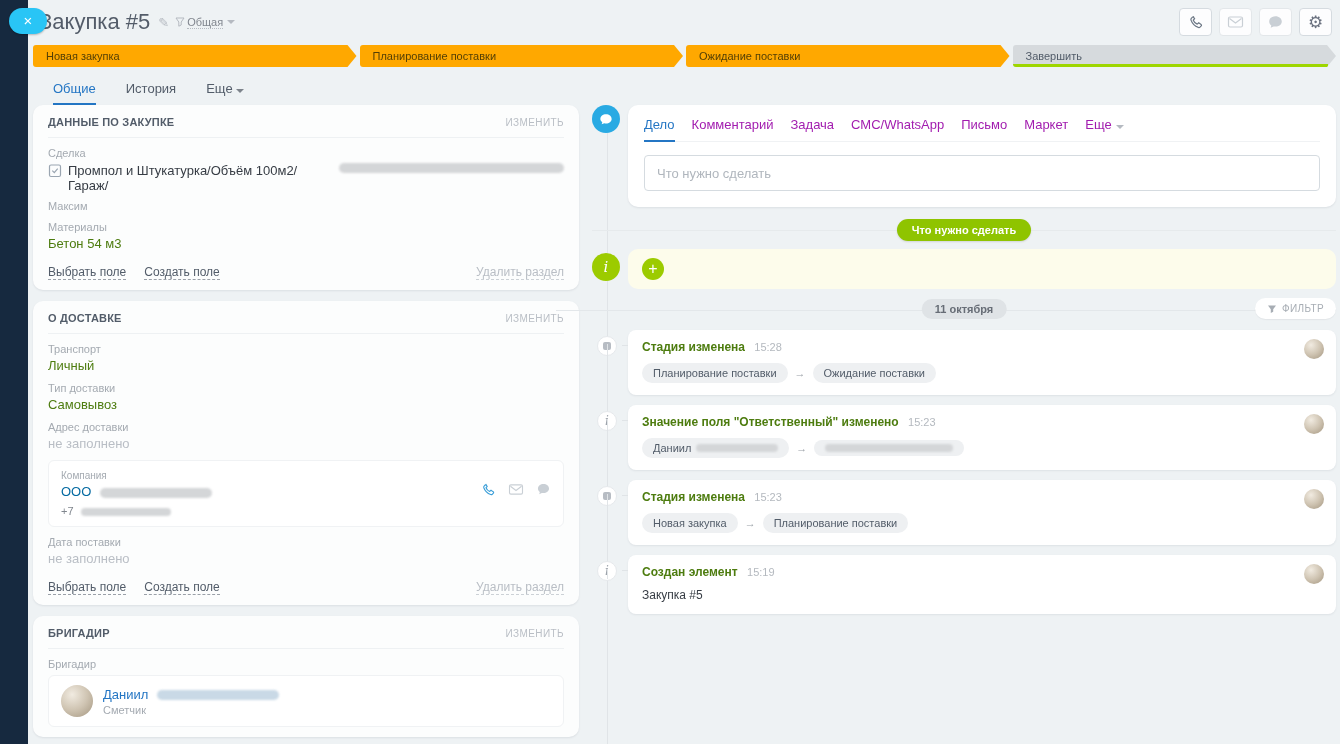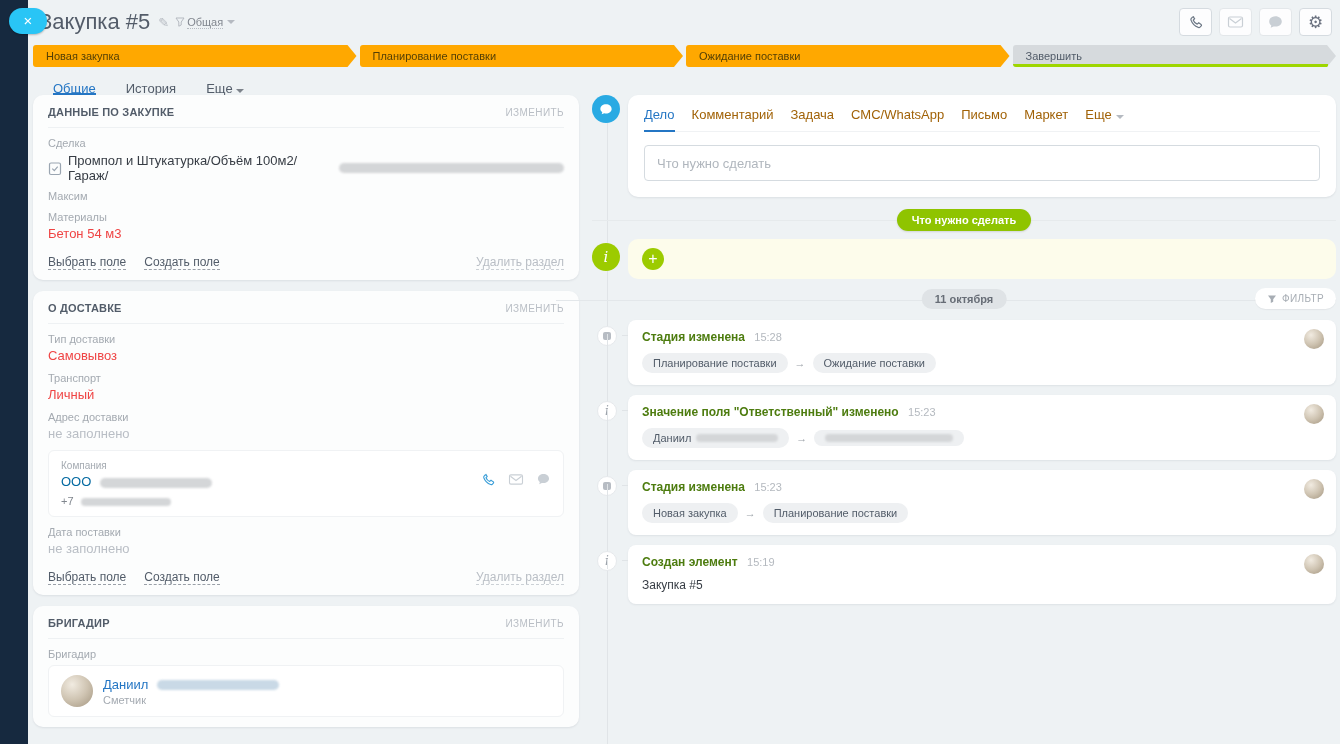--- a/index.html
+++ b/index.html
@@ -27,40 +27,40 @@
   .hdr-btn.dim { border-color:#e3e7ea; }
   .gear-glyph { font-size:17px; color:#6b7280; font-family:"DejaVu Sans",sans-serif; }
 
   
   .stage-bar { display:flex; gap:3px; height:22px; margin:1px 0 0 0; }
   .stage { flex:1; position:relative; background:#ffa800; color:#533f05; font-size:11px; line-height:22px; padding-left:13px; border-radius:3px 0 0 3px; clip-path:polygon(0 0, calc(100% - 9px) 0, 100% 50%, calc(100% - 9px) 100%, 0 100%); cursor:pointer; white-space:nowrap; overflow:hidden; }
   .stage.final { background:#d6dadd; color:#525c69; }
   .stage.final::after { content:""; position:absolute; left:0; right:8px; bottom:0; height:3px; background:#9ed600; }
 
   
-  .nav-tabs { display:flex; gap:30px; padding:14px 0 0 20px; height:28px; font-size:13px; }
+  .nav-tabs { display:flex; gap:30px; padding:14px 0 0 20px; height:38px; font-size:13px; }
   .nav-tab { color:#525c69; cursor:pointer; padding-bottom:7px; }
   .nav-tab.active { color:#2476c4; border-bottom:2px solid #2476c4; }
   .nav-tab .caret { border-top-color:#7d838b; margin-left:3px; }
 
   
   .cols { display:flex; align-items:flex-start; }
   .left-col { width:546px; margin-right:13px; }
   .right-col { flex:1; position:relative; }
 
   
   .section { background:#fcfdfd; border-radius:10px; box-shadow:0 1px 2px rgba(83,92,105,.12); padding:11px 15px 10px 15px; margin-bottom:11px; }
   .sec-head { display:flex; justify-content:space-between; align-items:center; padding-bottom:9px; border-bottom:1px solid #eef1f3; }
   .sec-title { font-size:11px; font-weight:bold; color:#525c69; letter-spacing:.2px; }
   .sec-edit { font-size:10px; color:#b9bec5; text-transform:uppercase; cursor:pointer; letter-spacing:.4px; }
   .fld { margin-top:9px; }
   .fld-label { font-size:11px; color:#a4aab1; }
-  .fld-value { font-size:13px; color:#ef4444; margin-top:3px; }
+  .fld-value { font-size:13px; color:#4d7c0f; margin-top:3px; }
   .fld-value.empty { color:#b9bec5; }
-  .deal-line { display:flex; align-items:center; margin-top:4px; font-size:13px; color:#363c44; }
+  .deal-line { display:flex; margin-top:4px; font-size:13px; color:#363c44; }
   .deal-line svg { margin-right:6px; flex:none; }
   .blur-strip { display:inline-block; height:10px; border-radius:5px; background:#d4d6d8; filter:blur(1.3px); vertical-align:middle; }
   .blur-strip.blue { background:#c9d9e6; }
   .sub-name { font-size:11px; color:#a4aab1; margin-top:7px; }
   .sec-footer { display:flex; align-items:center; margin-top:12px; padding-top:2px; }
   .flink { font-size:12px; color:#525c69; border-bottom:1px dashed #9aa0a8; cursor:pointer; margin-right:18px; }
   .flink.dim { color:#b9bec5; border-bottom-color:#ccd1d6; margin:0 0 0 auto; }
 
   
   .inner-card { background:#fff; border:1px solid #f0f2f4; border-radius:6px; padding:9px 12px; margin-top:5px; }
@@ -85,21 +85,21 @@
   .bubble { width:28px; height:28px; border-radius:50%; display:flex; align-items:center; justify-content:center; }
   .bubble.blue { background:#29aae3; margin-top:0px; }
   .bubble.green { background:#9ccb00; }
   .dot-icon { width:20px; height:20px; margin-left:5px; border-radius:50%; background:#fff; border:1px solid #e6e9ec; display:flex; align-items:center; justify-content:center; margin-top:6px; }
   .dot-glyph-sq { width:8px; height:8px; border-radius:2px; background:#b7bcc3; }
   .dot-glyph-i { font-family:"DejaVu Serif",serif; font-style:italic; font-size:12px; color:#9aa0a8; line-height:1; }
   .tl-body { flex:1; }
 
   .composer { background:#fff; border-radius:10px; box-shadow:0 1px 2px rgba(83,92,105,.12); padding:12px 16px 16px 16px; }
   .tl-tabs { display:flex; gap:17px; font-size:13px; padding-bottom:9px; border-bottom:1px solid #f0f2f4; }
-  .tl-tab { color:#a16207; cursor:pointer; padding-bottom:8px; margin-bottom:-10px; white-space:nowrap; }
+  .tl-tab { color:#a21caf; cursor:pointer; padding-bottom:8px; margin-bottom:-10px; white-space:nowrap; }
   .tl-tab.active { color:#2476c4; border-bottom:2px solid #2476c4; }
   .composer-input { width:100%; height:36px; margin-top:13px; border:1px solid #d5dbe0; border-radius:4px; font-size:13px; color:#363c44; padding:0 12px; outline:none; font-family:inherit; }
   .composer-input::placeholder { color:#b0b6bd; }
 
   .cta-row { position:relative; height:26px; margin:5px 0 6px 0; display:flex; justify-content:center; align-items:center; }
   .cta-row::before { content:""; position:absolute; left:0; right:0; top:50%; height:1px; background:#e6eaec; }
   .cta-btn { position:relative; z-index:1; background:#8fc400; color:#fff; font-size:11px; font-weight:bold; padding:5px 15px; border-radius:13px; cursor:pointer; box-shadow:0 1px 2px rgba(0,0,0,.12); }
 
   .hint-card { background:#fdfceb; border-radius:10px; padding:9px 14px; display:flex; align-items:center; }
   .plus-circle { width:22px; height:22px; border-radius:50%; background:#9ccb00; color:#fff; font-size:16px; line-height:21px; text-align:center; flex:none; margin-right:11px; cursor:pointer; }
@@ -209,26 +209,26 @@
             <span class="flink dim">Удалить раздел</span>
           </div>
         </div>
 
         <div class="section">
           <div class="sec-head">
             <span class="sec-title">О ДОСТАВКЕ</span>
             <span class="sec-edit">изменить</span>
           </div>
           <div class="fld">
+            <div class="fld-label">Транспорт</div>
+            <div class="fld-value">Личный</div>
+          </div>
+          <div class="fld">
             <div class="fld-label">Тип доставки</div>
             <div class="fld-value">Самовывоз</div>
-          </div>
-          <div class="fld">
-            <div class="fld-label">Транспорт</div>
-            <div class="fld-value">Личный</div>
           </div>
           <div class="fld">
             <div class="fld-label">Адрес доставки</div>
             <div class="fld-value empty">не заполнено</div>
           </div>
           <div class="fld">
             <div class="inner-card">
               <div class="company-row">
                 <div class="company-main">
                   <div class="mini-label">Компания</div>

